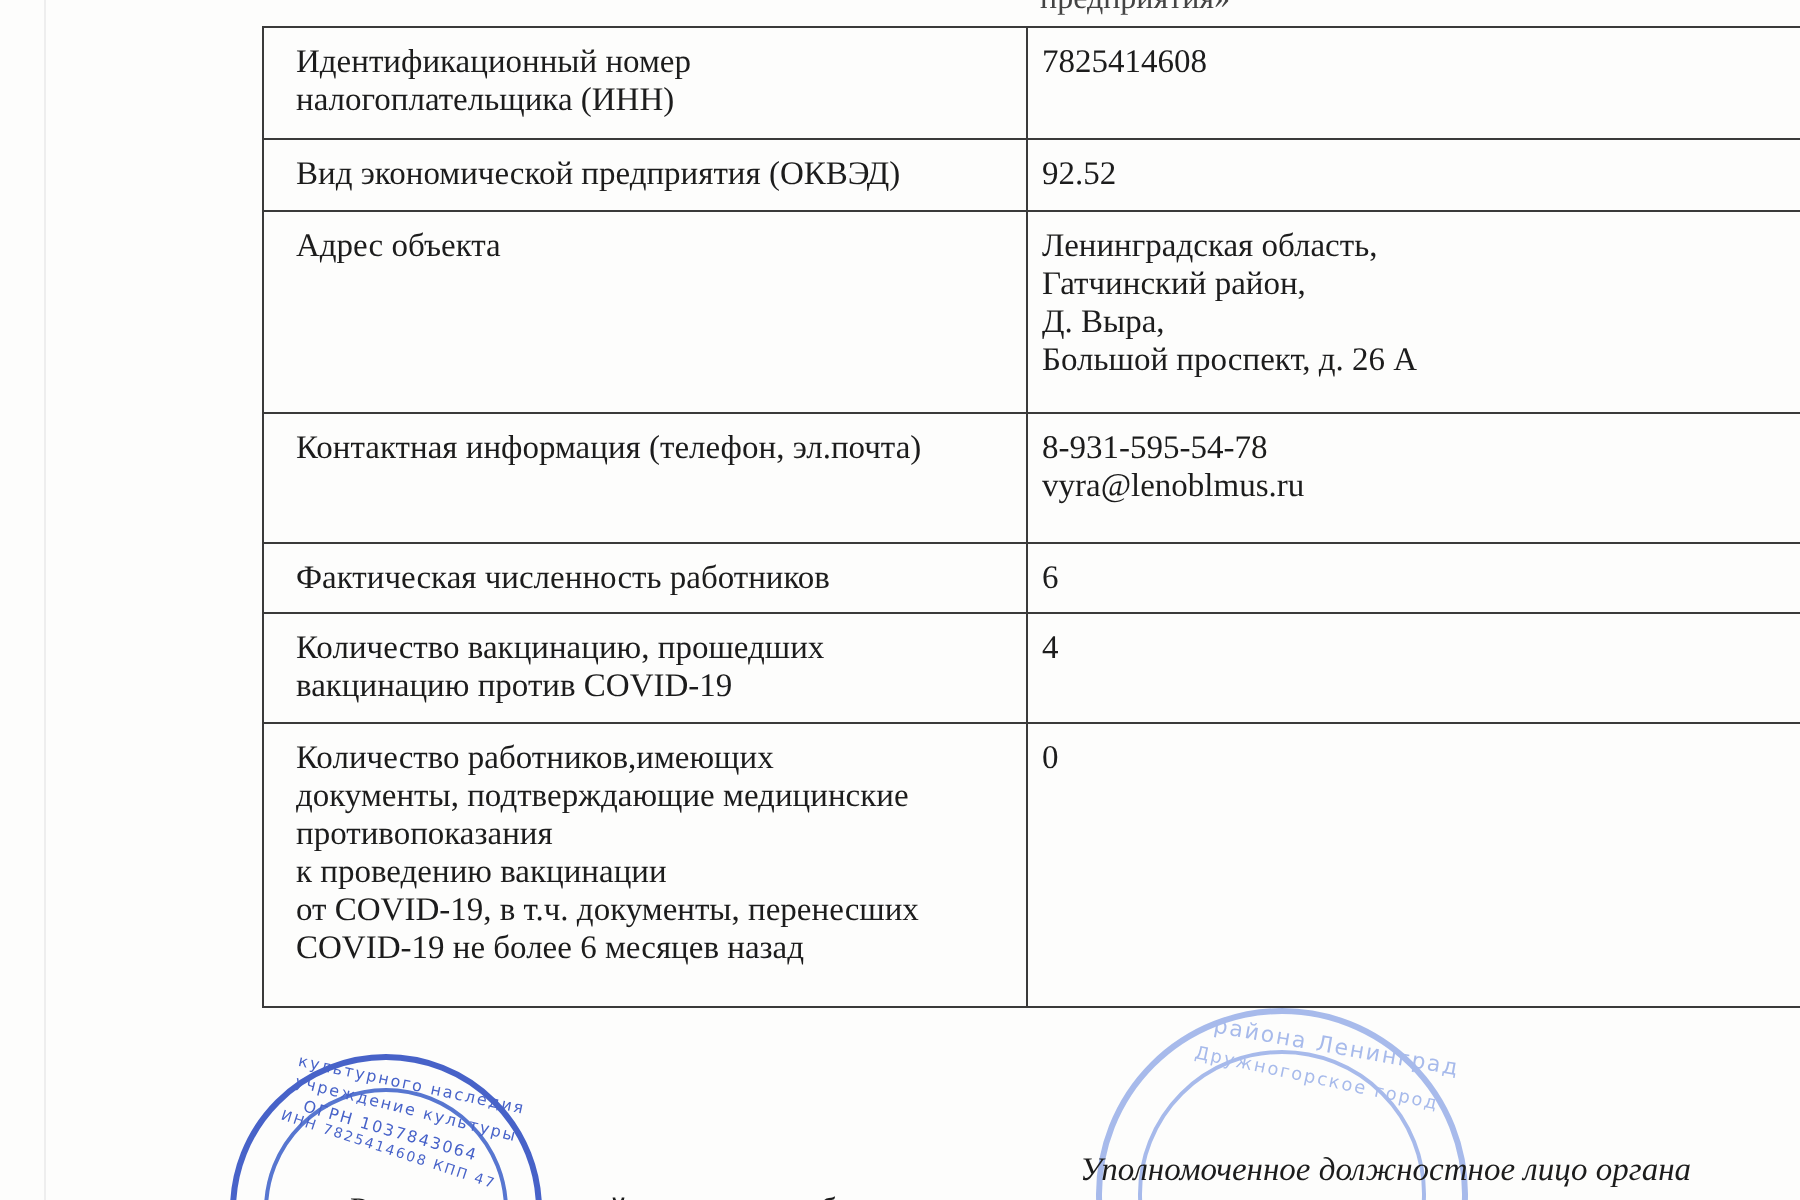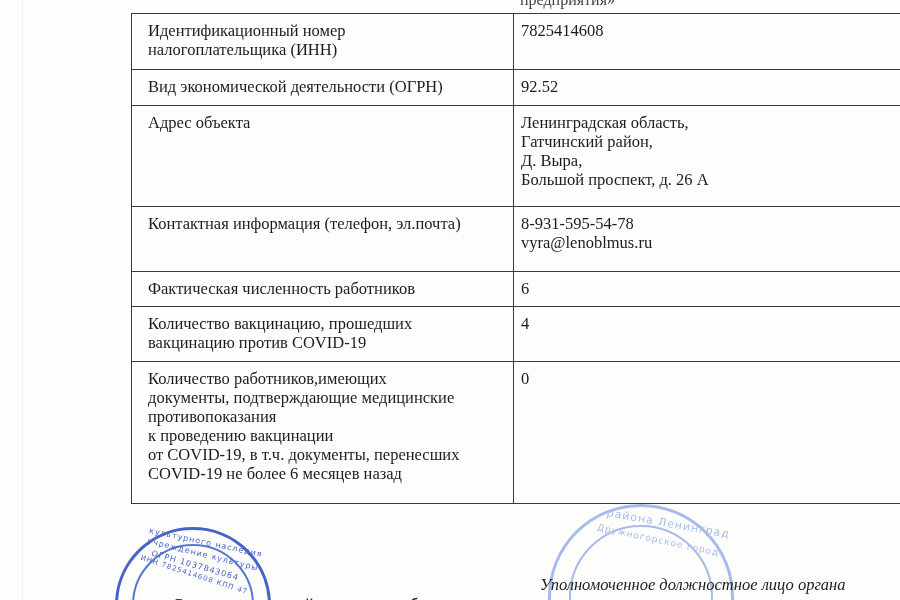--- a/index.html
+++ b/index.html
@@ -77,21 +77,21 @@
     <td class="lbl">
       <span class="line">Идентификационный номер</span>
       <span class="line">налогоплательщика (ИНН)</span>
     </td>
     <td class="val">
       <span class="line">7825414608</span>
     </td>
   </tr>
   <tr class="r-okved">
     <td class="lbl">
-      <span class="line">Вид экономической деятельности (ОГРН)</span>
+      <span class="line">Вид экономической предприятия (ОКВЭД)</span>
     </td>
     <td class="val">
       <span class="line">92.52</span>
     </td>
   </tr>
   <tr class="r-addr">
     <td class="lbl">
       <span class="line">Адрес объекта</span>
     </td>
     <td class="val">

